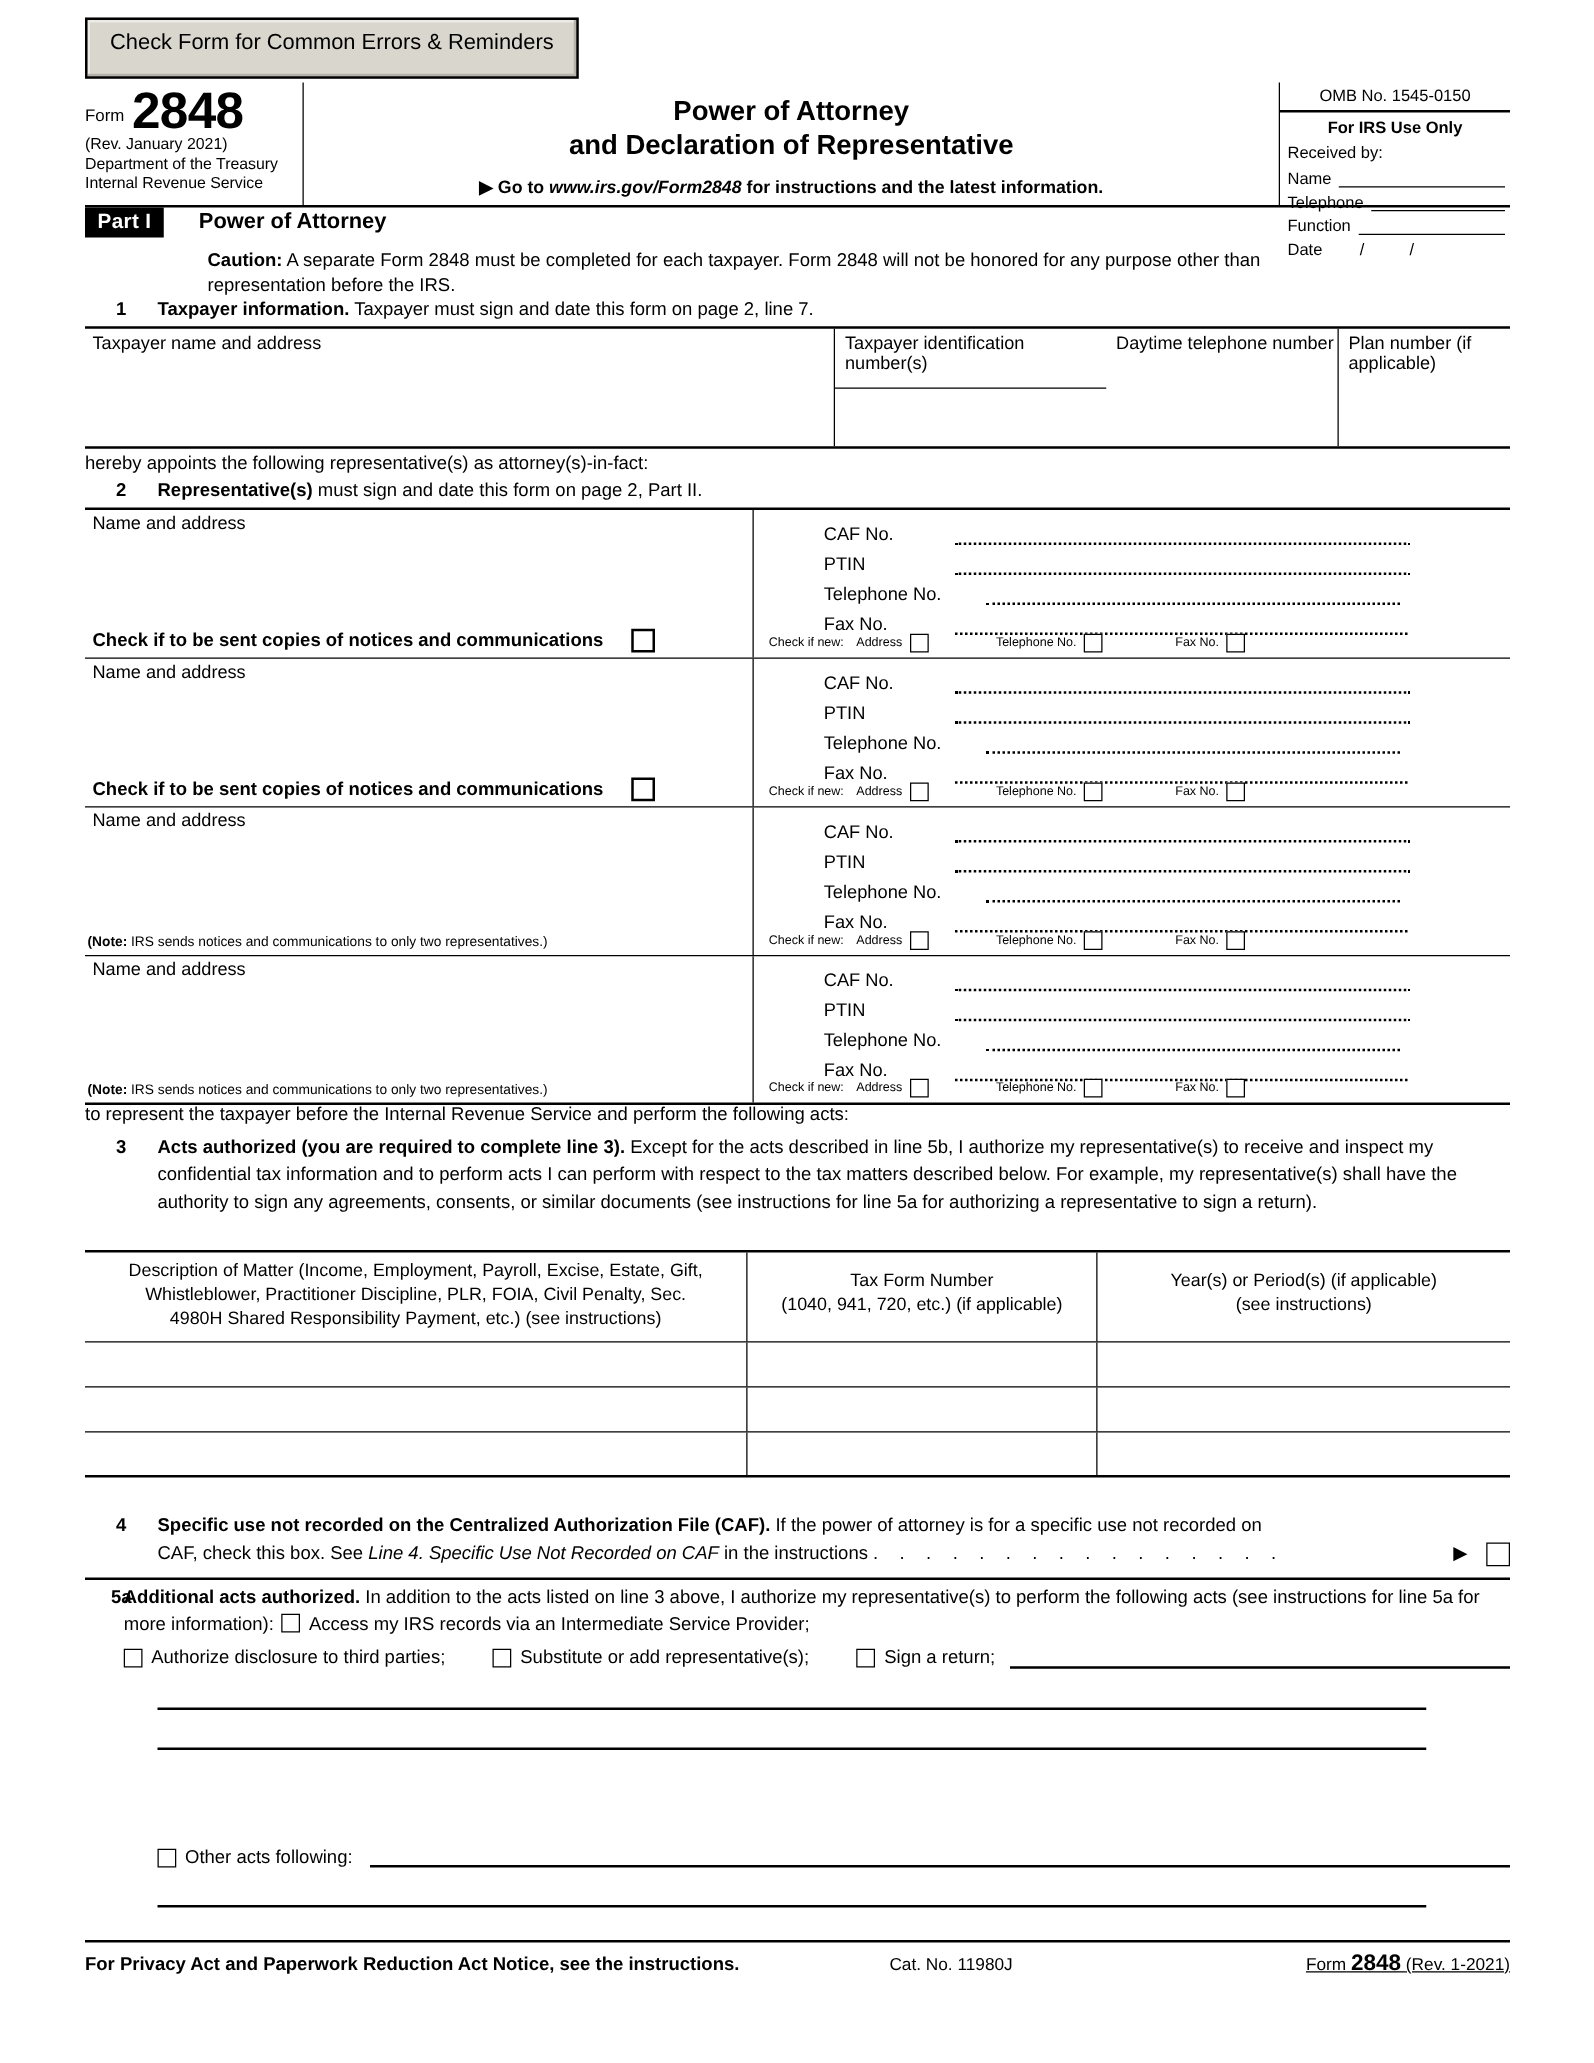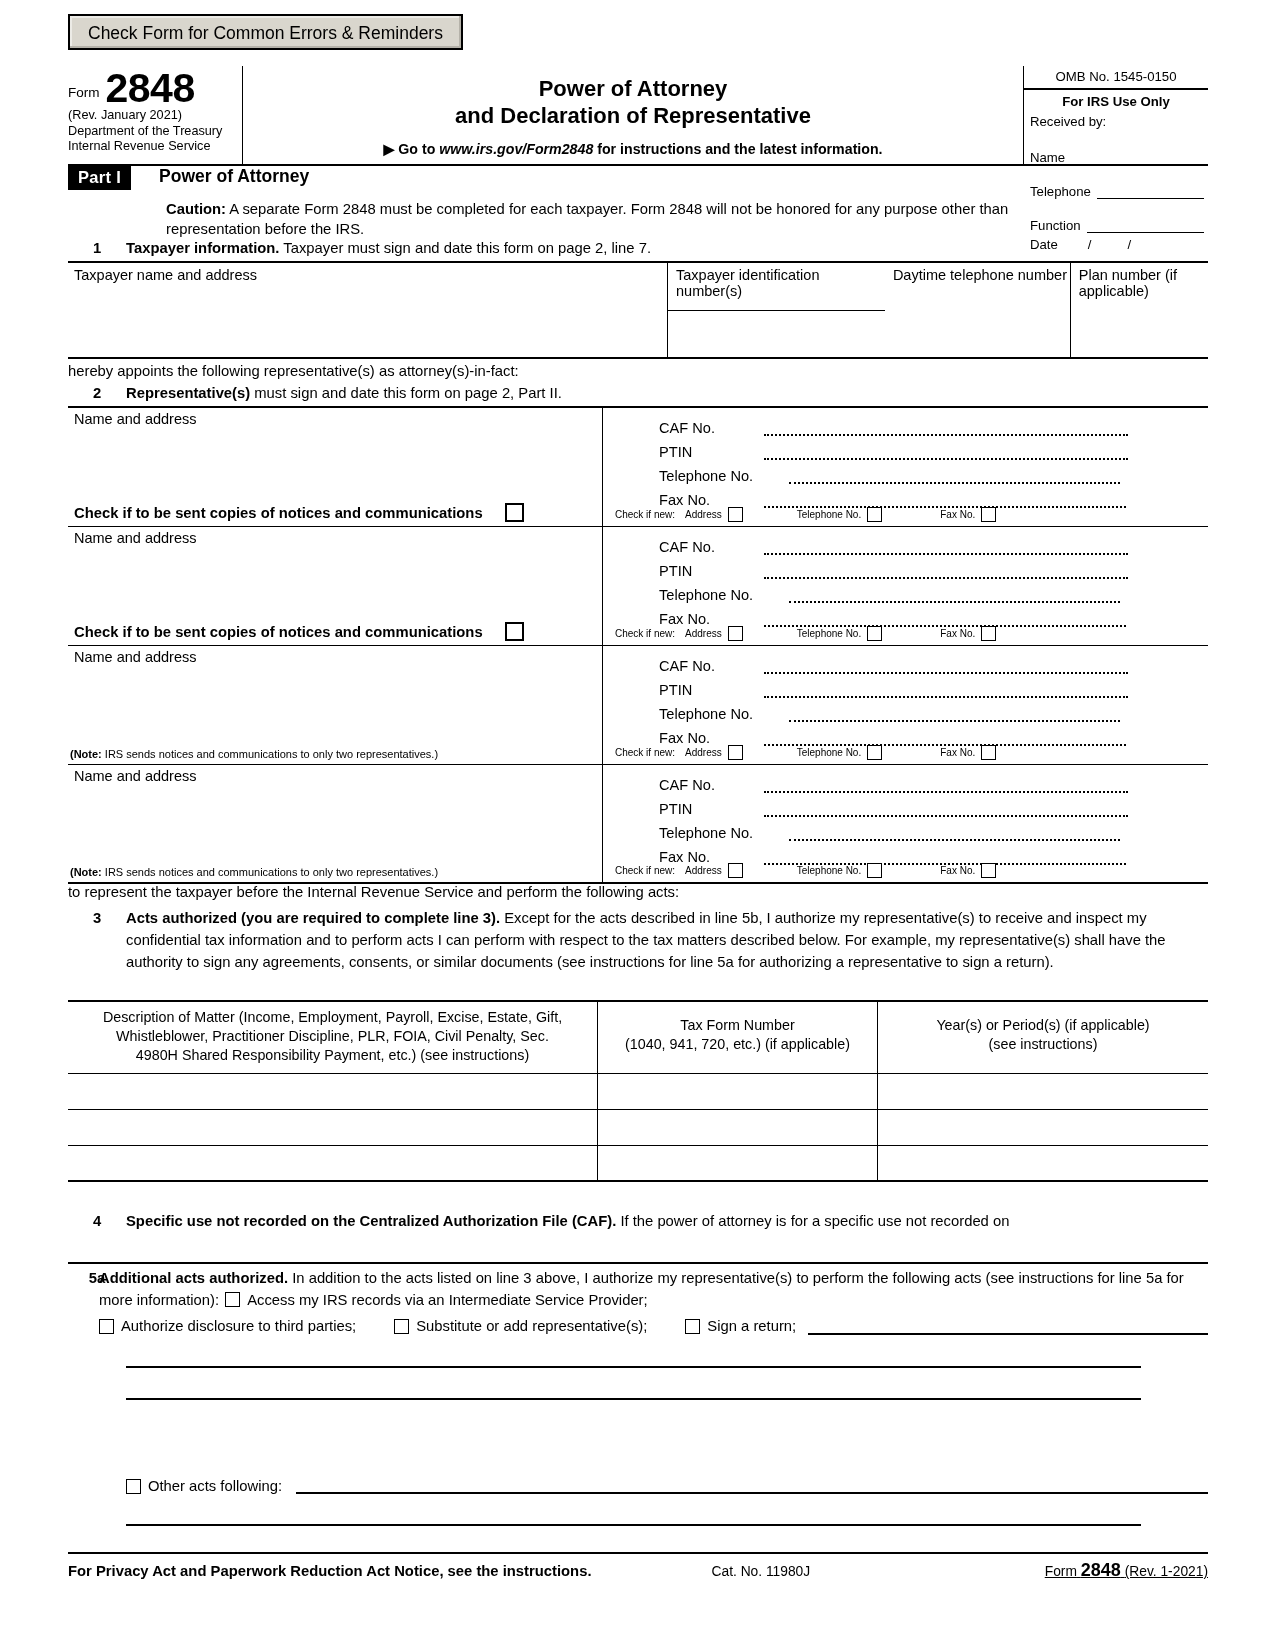--- a/index.html
+++ b/index.html
@@ -11,21 +11,21 @@
     color:#000;
     -webkit-font-smoothing:antialiased;
   }
   .page { position:relative; width:1275px; height:1650px; padding:0; }
 
   
   .checkform-wrap { position:absolute; left:68px; top:14px; }
   .checkform-btn {
     border:2px solid #000;
     background:#d9d6cd;
-    padding:9px 18px 5px 18px;
+    padding:9px 18px 18px 18px;
     font-size:17.5px;
     line-height:1;
     box-shadow: inset -2px -2px 0 #b5b2a9, inset 2px 2px 0 #ecebe6;
     cursor:pointer;
   }
 
   
   .hdr {
     position:absolute; left:68px; top:66px; width:1140px; height:100px;
     border-bottom:2.5px solid #000;
@@ -40,21 +40,21 @@
 
   .hdr-mid { flex:1; text-align:center; padding-top:10px; }
   .title1 { font-size:22px; font-weight:bold; line-height:1.22; }
   .goto { font-size:14.2px; font-weight:bold; margin-top:11px; }
   .goto i { font-style:italic;text-align:center; }
 
   .hdr-right { width:185px; border-left:1.5px solid #000; padding:0; font-size:13px; }
   .omb { text-align:center; padding:3px 0 4px; border-bottom:2px solid #000; font-size:13.2px; }
   .irsonly { text-align:center; font-weight:bold; font-size:13.2px; padding:4px 0 3px; }
   .rcv { padding:2px 0 2px 6px; font-size:13.2px; }
-  .fld { display:flex; align-items:center; padding-left:6px; margin-top:19px; font-size:13.2px; }
+  .fld { display:flex; align-items:center; padding-left:6px; margin-top:4px; font-size:13.2px; }
   .fld .lbl { white-space:nowrap; }
   .fld .ln { flex:1; border-bottom:1.6px solid #000; height:15px; margin-left:6px; margin-right:4px; }
   .datefld { display:flex; padding-left:6px; margin-top:4px; font-size:13.2px; align-items:flex-end; }
   .datefld .sl { margin-left:30px; }
   .datefld .sl2 { margin-left:36px; }
 
   
   .partrow { position:absolute; left:68px; top:166px; width:955px; }
   .partbar { display:flex; align-items:flex-start; }
   .part-tag {
@@ -445,20 +445,25 @@
       <div class="b"></div>
       <div class="c"></div>
     </div>
   </div>
 
   <div class="line4">
     <div style="position:relative;">
       <span class="ln-num" style="position:absolute; left:0; top:0;">4</span>
       <div class="body">
         <b>Specific use not recorded on the Centralized Authorization File (CAF).</b><span> If the power of attorney is for a specific use not recorded on</span>
+        <div style="position:relative;">
+          <span>CAF,  check this box. See </span><span class="it">Line 4. Specific Use Not Recorded on CAF</span><span> in the instructions </span><span class="dotleader">. . . . . . . . . . . . . . . .</span>
+          <span style="position:absolute; right:34px; top:0;">▶</span>
+          <span class="chk" style="position:absolute; right:0px; top:2px; width:19px; height:19px;"></span>
+        </div>
       </div>
     </div>
   </div>
   <div class="line4-rule"></div>
 
   <div class="line5">
     <div style="position:relative;">
       <span class="ln-num" style="position:absolute; left:0; top:0;">5a</span>
       <div class="body">
         <b>Additional acts authorized.</b><span> In addition to the acts listed on line 3 above, I authorize my representative(s) to perform the following acts (see instructions for line 5a for more information): </span><span class="chkin" style="display:inline-block; margin:0 7px -2px 2px;"></span><span>Access my IRS records via an Intermediate Service Provider;</span>

